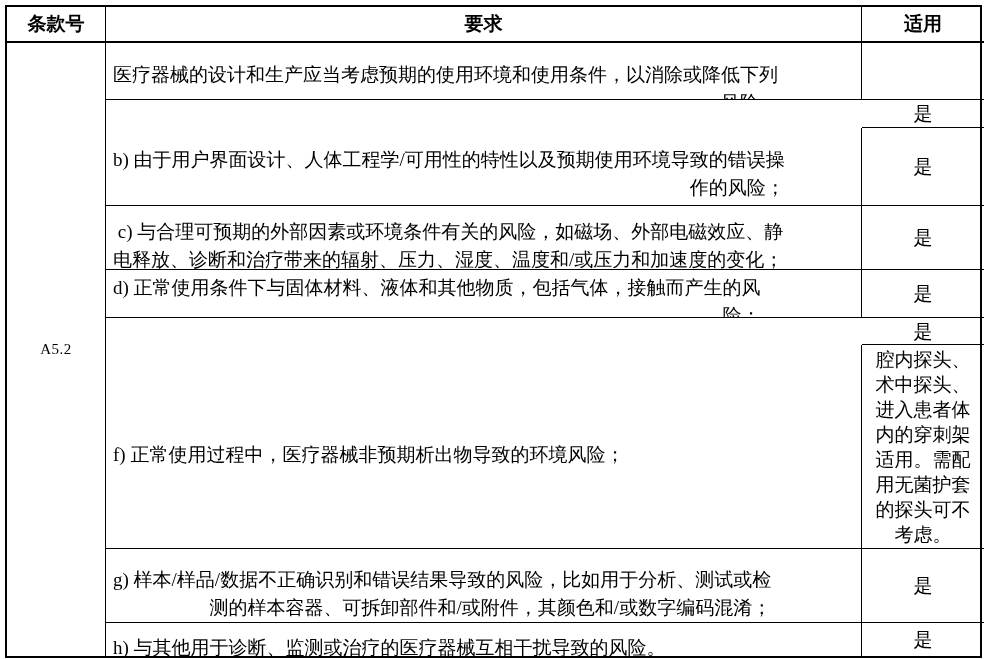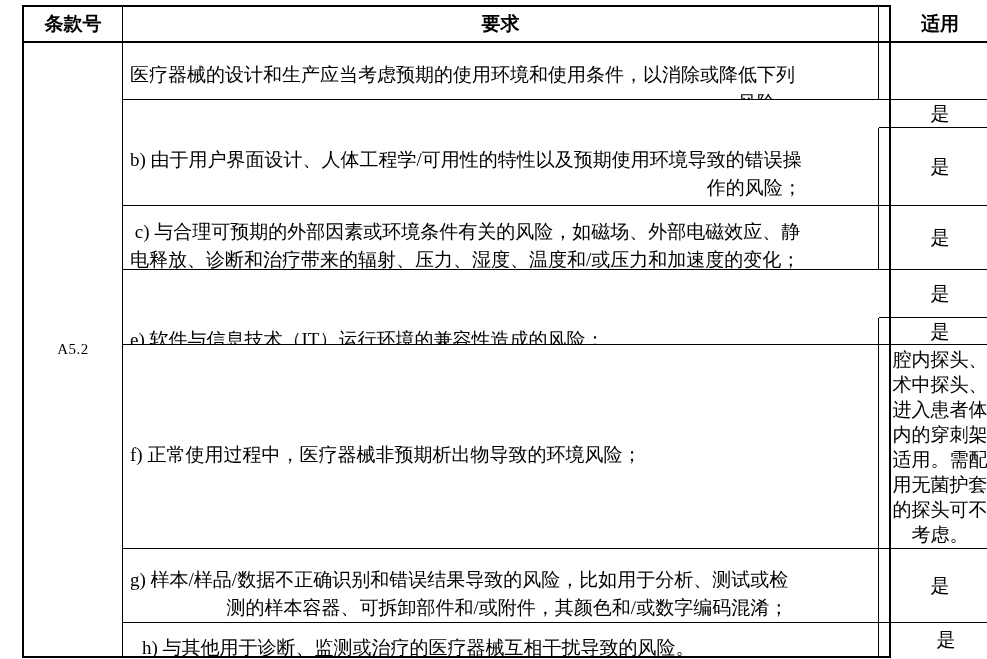--- a/index.html
+++ b/index.html
@@ -10,23 +10,23 @@
   }
   .page {
     width: 987px;
     height: 659px;
     position: relative;
     background: #ffffff;
     overflow: hidden;
   }
   .tbl {
     position: absolute;
-    left: 22px;
+    left: 5px;
     top: 5px;
-    width: 869px;
+    width: 977px;
     box-sizing: border-box;
     display: grid;
     grid-template-columns: 99px 756px 122px;
     grid-template-rows: 36px 57px 28px 78px 64px 48px 27px 204px 74px 33px;
     border: 2px solid #000000;
     background: #ffffff;
     font-family: "Liberation Serif", "DejaVu Serif", serif;
   }
   .cell {
     box-sizing: border-box;
@@ -42,21 +42,21 @@
   
   .r1 { grid-row: 1; }
   .r2 { grid-row: 2; }
   .r3 { grid-row: 3; }
   .r4 { grid-row: 4; }
   .r5 { grid-row: 5; }
   .r6 { grid-row: 6; }
   .r7 { grid-row: 7; }
   .r8 { grid-row: 8; }
   .r9 { grid-row: 9; }
-  .r10 { grid-row: 10; border-bottom: none; margin-left: 12px; }
+  .r10 { grid-row: 10; border-bottom: none; }
   .head {
     font-family: "Liberation Sans", "DejaVu Sans", sans-serif;
     font-weight: bold;
     font-size: 19px;
     align-items: center;
     justify-content: center;
     border-bottom-width: 2px;
   }
   .clause {
     grid-column: 1;
@@ -107,23 +107,24 @@
     <div class="cell c3 r3 app">是</div>
 
     <div class="cell c2 r4 req top">b) 由于用户界面设计、人体工程学/可用性的特性以及预期使用环境导致的错误操
 作的风险；</div>
     <div class="cell c3 r4 app">是</div>
 
     <div class="cell c2 r5 req">c) 与合理可预期的外部因素或环境条件有关的风险，如磁场、外部电磁效应、静
 电释放、诊断和治疗带来的辐射、压力、湿度、温度和/或压力和加速度的变化；</div>
     <div class="cell c3 r5 app">是</div>
 
+    <div class="cell c2 r6 req">d) 正常使用条件下与固体材料、液体和其他物质，包括气体，接触而产生的风
+险；</div>
     <div class="cell c3 r6 app">是</div>
 
-    <div class="cell c2 r7 req">e) 软件与信息技术（IT）运行环境的兼容性造成的风险；</div>
     <div class="cell c3 r7 app">是</div>
 
     <div class="cell c3 r8 app">腔内探头、
 术中探头、
 进入患者体
 内的穿刺架
 适用。需配
 用无菌护套
 的探头可不
 考虑。</div>

